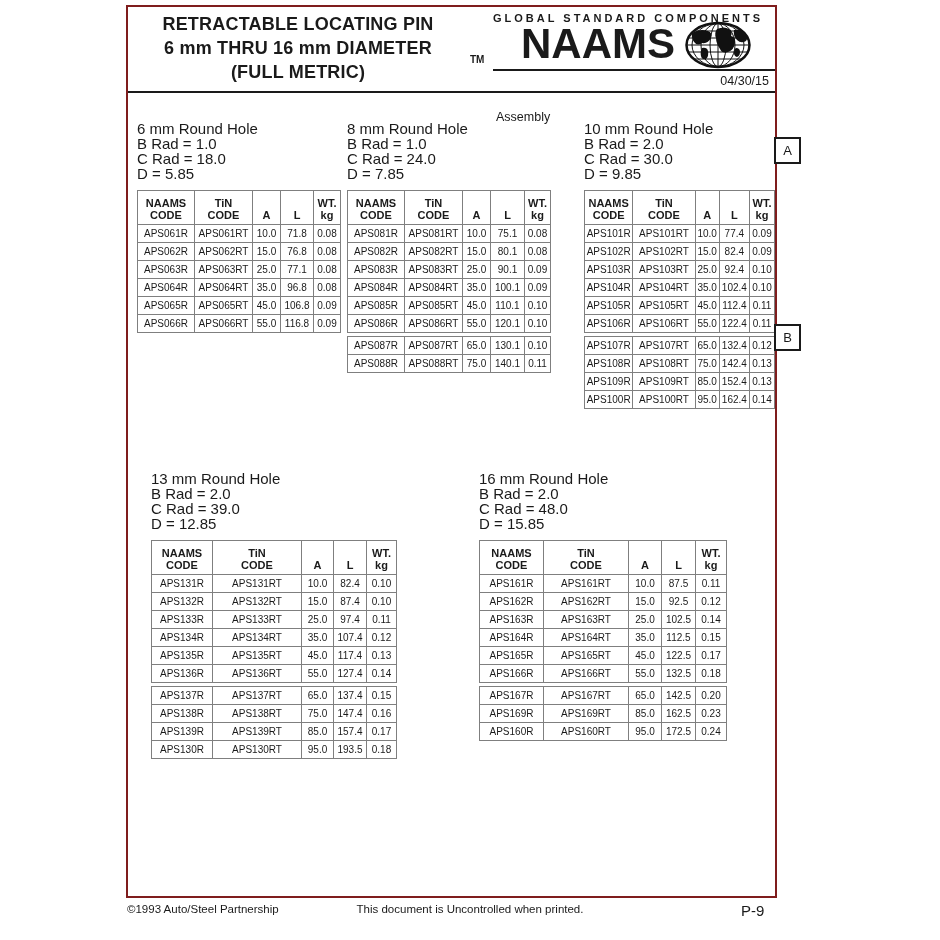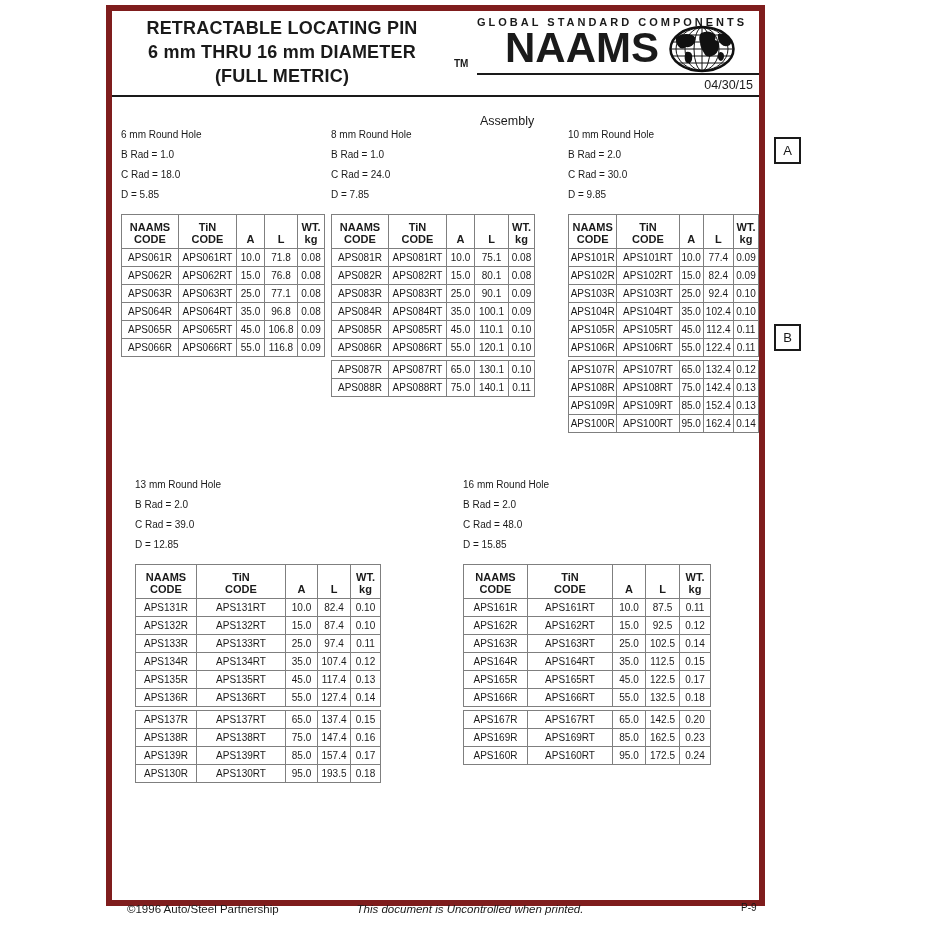--- a/index.html
+++ b/index.html
@@ -2,22 +2,22 @@
 <html><head>
 <meta charset="utf-8">
 <style>
   html,body { margin:0; padding:0; }
   body {
     width:940px; height:940px; position:relative; background:#ffffff;
     font-family:"Liberation Sans", sans-serif; color:#1a1a1a;
     overflow:hidden;
   }
   .content-box {
-    position:absolute; left:106px; top:5px; width:647px; height:889px;
-    border:6px solid #7f1d1d; background:#fff;
+    position:absolute; left:126px; top:5px; width:647px; height:889px;
+    border:2px solid #7f1d1d; background:#fff;
   }
   
   .hdr { position:absolute; left:0; top:0; right:0; height:84px; border-bottom:2px solid #1a1a1a; }
   .title-block {
     position:absolute; left:5px; top:5px; width:330px; text-align:center;
     font-size:18px; font-weight:bold; line-height:24px; letter-spacing:0.2px;
   }
   .brand-tagline {
     position:absolute; left:365px; top:5px; font-size:11px; font-weight:bold;
     letter-spacing:3px; white-space:nowrap;
@@ -26,39 +26,39 @@
     position:absolute; left:393px; top:14px; font-size:42px; font-weight:bold;
     letter-spacing:0px; line-height:46px; white-space:nowrap;
   }
   .brand-tm { position:absolute; left:342px; top:47px; font-size:10px; font-weight:bold; }
   .globe { position:absolute; left:556px; top:14px; width:68px; height:48px; }
   .brand-underline { position:absolute; left:365px; top:62px; width:282px; height:2px; background:#1a1a1a; }
   .sub-left  { position:absolute; left:368px; top:67px; font-size:12.5px;margin-top:36px; }
   .sub-right { position:absolute; right:6px;  top:67px; font-size:12.5px; }
   
   .tbl-group { position:absolute; }
-  .tbl-label { font-size:10px; line-height:20px; white-space:pre-line; margin-bottom:9px; }
+  .tbl-label { font-size:15px; line-height:15px; white-space:pre-line; margin-bottom:9px; }
   table.dtbl { border-collapse:collapse; table-layout:fixed; background:#fff; border:1px solid #4d4d4d; }
   table.dtbl.seg2 { margin-top:3px; }
   .dtbl th, .dtbl td {
     border:1px solid #7f7f7f; text-align:center; white-space:pre-line;
     overflow:hidden; padding:0 1px;
   }
   .dtbl th { font-size:11px; font-weight:bold; height:30px; vertical-align:bottom; padding-bottom:3px; line-height:12px; }
   .dtbl td { font-size:10px; height:17px; vertical-align:middle; }
   
   .marker {
     position:absolute; left:774px; width:23px; height:23px; border:2px solid #1a1a1a;
     background:#fff; display:flex; align-items:center; justify-content:center;
     font-size:13px; z-index:5;
   }
   
   .footer-left   { position:absolute; left:127px; top:903px; font-size:11.5px; }
-  .footer-center { position:absolute; left:0; top:903px; width:940px; text-align:center; font-size:11.5px;font-style:italic; }
-  .footer-right  { position:absolute; left:741px; top:902px; font-size:10px; }
+  .footer-center { position:absolute; left:0; top:903px; width:940px; text-align:center; font-size:11.5px; }
+  .footer-right  { position:absolute; left:741px; top:902px; font-size:15px; }
 </style>
 </head>
 <body>
 
 <div class="content-box">
 
   <div class="hdr">
     <div class="title-block">
       <div>RETRACTABLE LOCATING PIN</div>
       <div>6 mm THRU 16 mm DIAMETER</div>
@@ -608,15 +608,15 @@
 
 </div>
 
 <div class="marker" style="top:137px;">
   <span>A</span>
 </div>
 <div class="marker" style="top:324px;">
   <span>B</span>
 </div>
 
-<div class="footer-left">©1996 Auto/Steel Partnership</div>
+<div class="footer-left">©1993 Auto/Steel Partnership</div>
 <div class="footer-center">This document is Uncontrolled when printed.</div>
 <div class="footer-right">P-9</div>
 
 </body></html>

